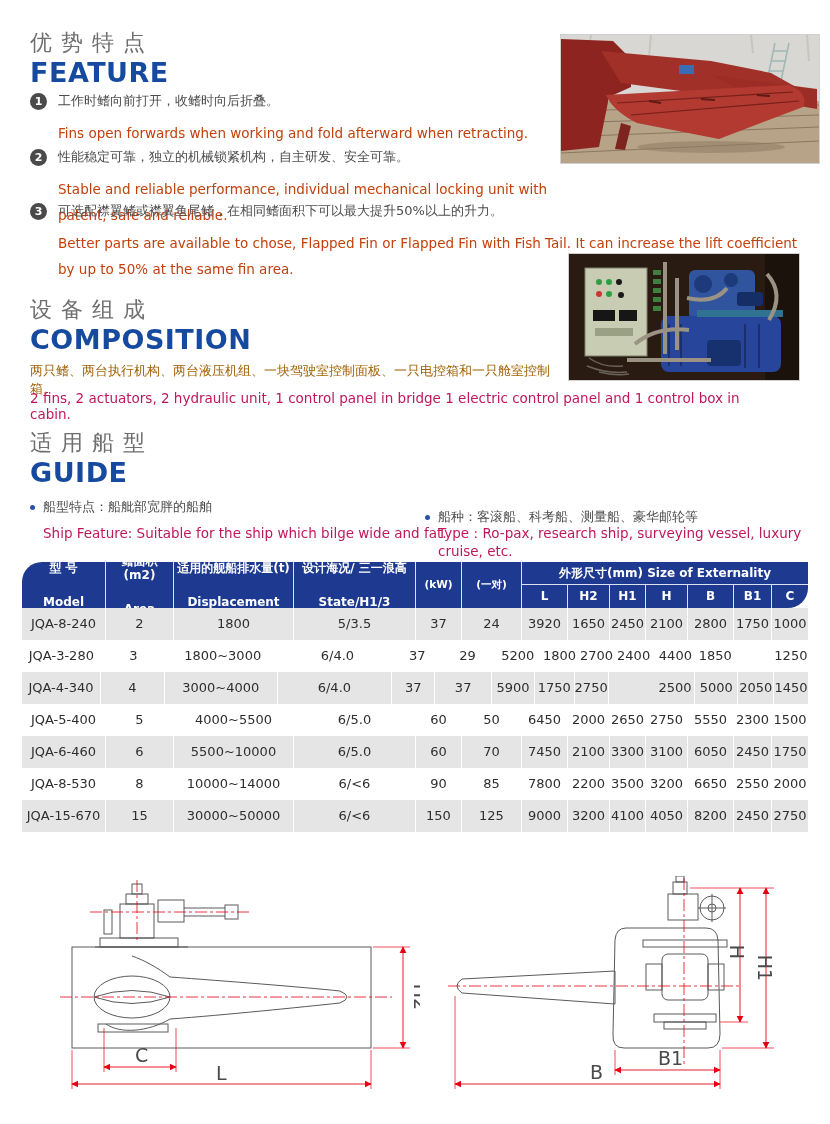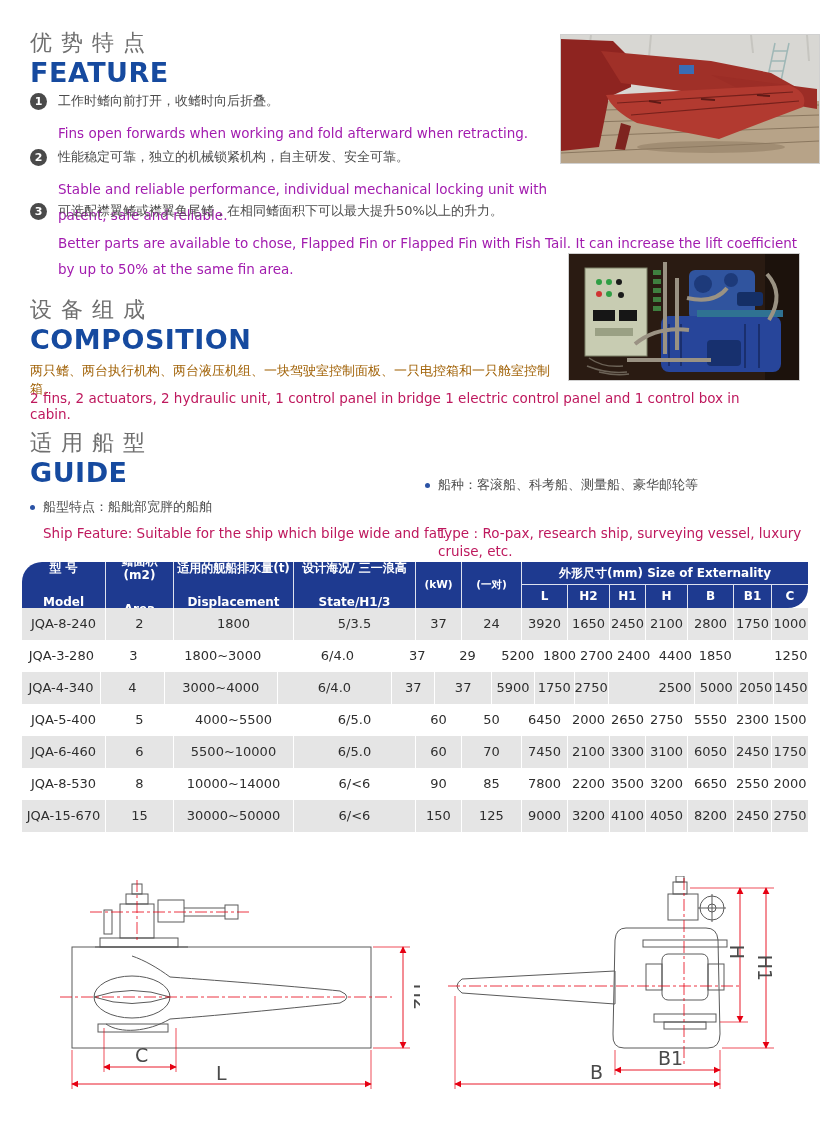--- a/index.html
+++ b/index.html
@@ -6,21 +6,21 @@
   body{font-family:"DejaVu Sans","Liberation Sans",sans-serif;}
   #page{position:relative;width:830px;height:1124px;background:#fff;overflow:hidden;}
 
   .zh-title{position:absolute;font-size:22px;color:#6f6f6f;letter-spacing:9px;font-weight:500;}
   .en-title{position:absolute;font-size:27px;color:#164a9f;font-weight:bold;letter-spacing:0.5px;}
 
   .feat-item{position:absolute;left:30px;width:768px;}
   .feat-zh{display:flex;align-items:center;gap:11px;font-size:13px;color:#4c4c4c;}
   .num-circle{flex:0 0 auto;width:17px;height:17px;border-radius:50%;background:#4a4a4a;color:#fff;
               font-size:11px;line-height:17px;text-align:center;font-weight:bold;}
-  .feat-en{margin:10px 0 0 28px;font-size:13.5px;color:#a21caf;line-height:26px;}
+  .feat-en{margin:10px 0 0 28px;font-size:13.5px;color:#c2410c;line-height:26px;}
 
   .para-zh{position:absolute;font-size:13px;color:#a16207;}
   .para-en{position:absolute;font-size:13.5px;color:#be185d;}
 
   .photo{position:absolute;border:1px solid #d0d0d0;background:#eee;}
 
   .bullet-line{position:absolute;display:flex;align-items:center;gap:8px;font-size:13px;color:#4c4c4c;}
   .dot{width:5px;height:5px;border-radius:50%;background:#2b53a5;}
 
   
@@ -180,21 +180,21 @@
 
   <div class="zh-title" style="left:30px;top:428px;">适用船型</div>
   <div class="en-title" style="left:30px;top:457px;">GUIDE</div>
 
   <div class="bullet-line" style="left:30px;top:498px;">
     <span class="dot"></span>
     <span>船型特点：船舭部宽胖的船舶</span>
   </div>
   <div class="para-en" style="left:43px;top:525px;">Ship Feature:  Suitable for the ship which bilge wide and fat.</div>
 
-  <div class="bullet-line" style="left:425px;top:476px;justify-content:center;">
+  <div class="bullet-line" style="left:425px;top:508px;justify-content:center;">
     <span class="dot"></span>
     <span>船种：客滚船、科考船、测量船、豪华邮轮等</span>
   </div>
   <div class="para-en" style="left:438px;top:525px;">Type：Ro-pax, research ship, surveying vessel, luxury cruise, etc.</div>
 
   <div class="thead-wrap">
     <div class="thead">
       <div class="hc c0">
         <span>型  号</span>
         <span>Model</span>

